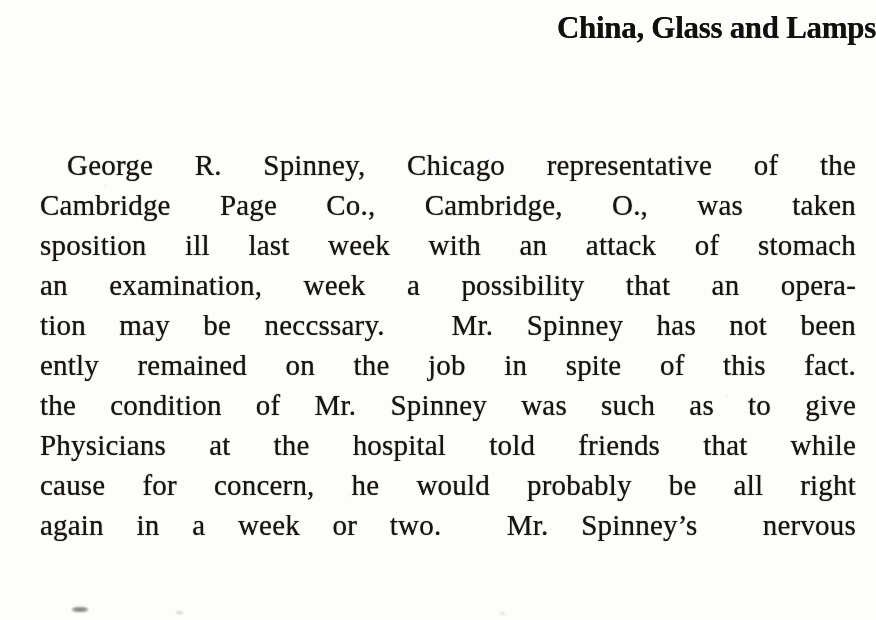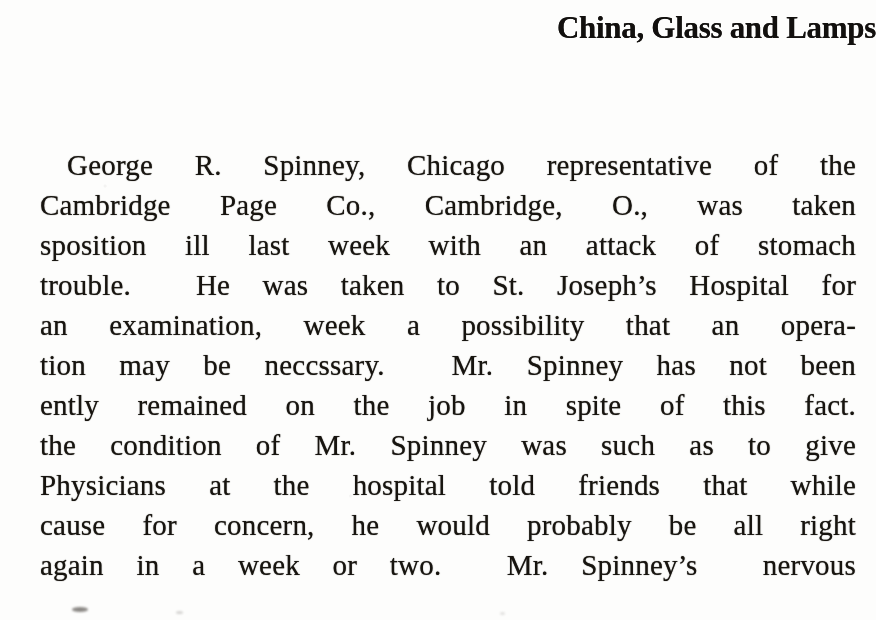--- a/index.html
+++ b/index.html
@@ -68,21 +68,20 @@
 <div class="page">
 
   <div class="header">
     <div class="title">China, Glass and Lamps</div>
   </div>
 
   <div class="body-text">
     <div class="line indent">George R. Spinney, Chicago representative of the</div>
     <div class="line">Cambridge Page Co., Cambridge, O., was taken</div>
     <div class="line">sposition ill last week with an attack of stomach</div>
-    <div class="line">trouble.&nbsp; He was taken to St. Joseph’s Hospital for</div>
     <div class="line">an examination, week a possibility that an opera-</div>
     <div class="line">tion may be neccssary.&nbsp; Mr. Spinney has not been</div>
     <div class="line">ently remained on the job in spite of this fact.</div>
     <div class="line">the condition of Mr. Spinney was such as to give</div>
     <div class="line">Physicians at the hospital told friends that while</div>
     <div class="line">cause for concern, he would probably be all right</div>
     <div class="line">again in a week or two.&nbsp; Mr. Spinney’s &nbsp;nervous</div>
   </div>
 
   <div class="smudge smudge-a"></div>

